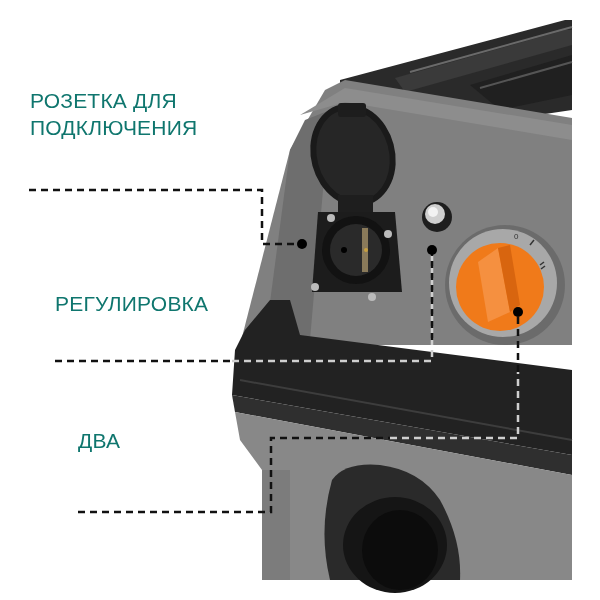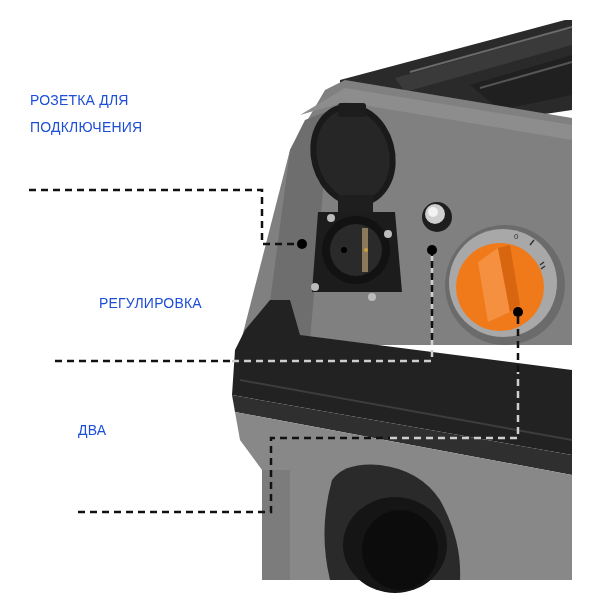--- a/index.html
+++ b/index.html
@@ -1,17 +1,17 @@
 <!DOCTYPE html>
 <html><head>
 <meta charset="utf-8">
 <style>
   html, body { margin:0; padding:0; background:#ffffff; }
   body { width:600px; height:600px; position:relative; overflow:hidden; font-family:"Liberation Sans", sans-serif; }
-  .label { position:absolute; color:#1d4ed8; font-size:14px; line-height:27px; letter-spacing:0.2px; }
+  .label { position:absolute; color:#0f766e; font-size:21px; line-height:27px; letter-spacing:0.2px; }
   .label div { white-space:nowrap; }
   svg.scene { position:absolute; left:0; top:0; }
 </style>
 </head>
 <body>
 
 <svg class="scene" width="600" height="600" viewBox="0 0 600 600">
 
   <g>
     <polygon points="340,80 565,20 572,20 572,110 470,125 340,95" fill="#2a2a2a"></polygon>
@@ -100,19 +100,19 @@
     <polyline points="518,372 518,314" stroke="#111"></polyline>
   </g>
   <circle cx="518" cy="312" r="5" fill="#000"></circle>
 </svg>
 
 <div class="label" style="left:30px; top:87px;">
   <div>РОЗЕТКА ДЛЯ</div>
   <div>ПОДКЛЮЧЕНИЯ</div>
 </div>
 
-<div class="label" style="left:55px; top:290px;margin-left:44px;">
+<div class="label" style="left:55px; top:290px;">
   <div>РЕГУЛИРОВКА</div>
 </div>
 
-<div class="label" style="left:78px; top:417px;">
+<div class="label" style="left:78px; top:427px;">
   <div>ДВА</div>
 </div>
 
 </body></html>

